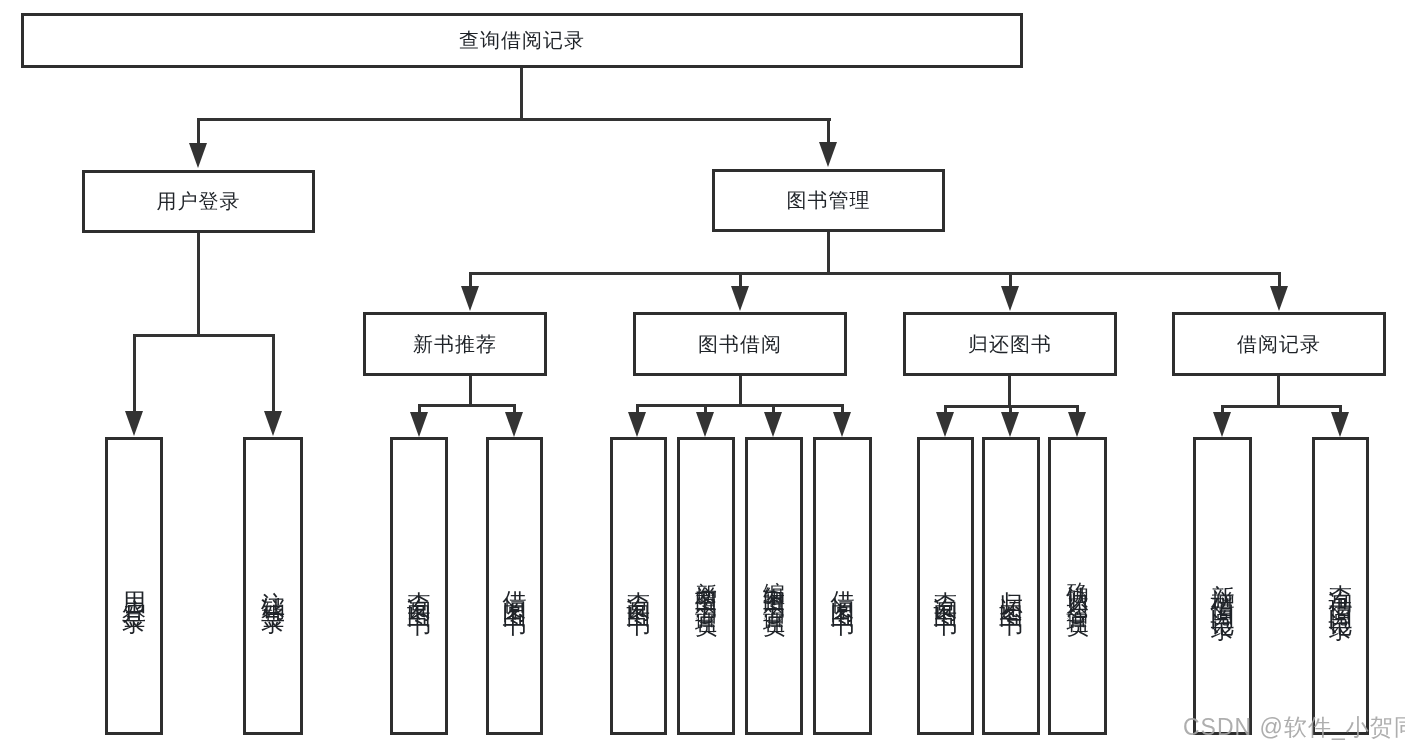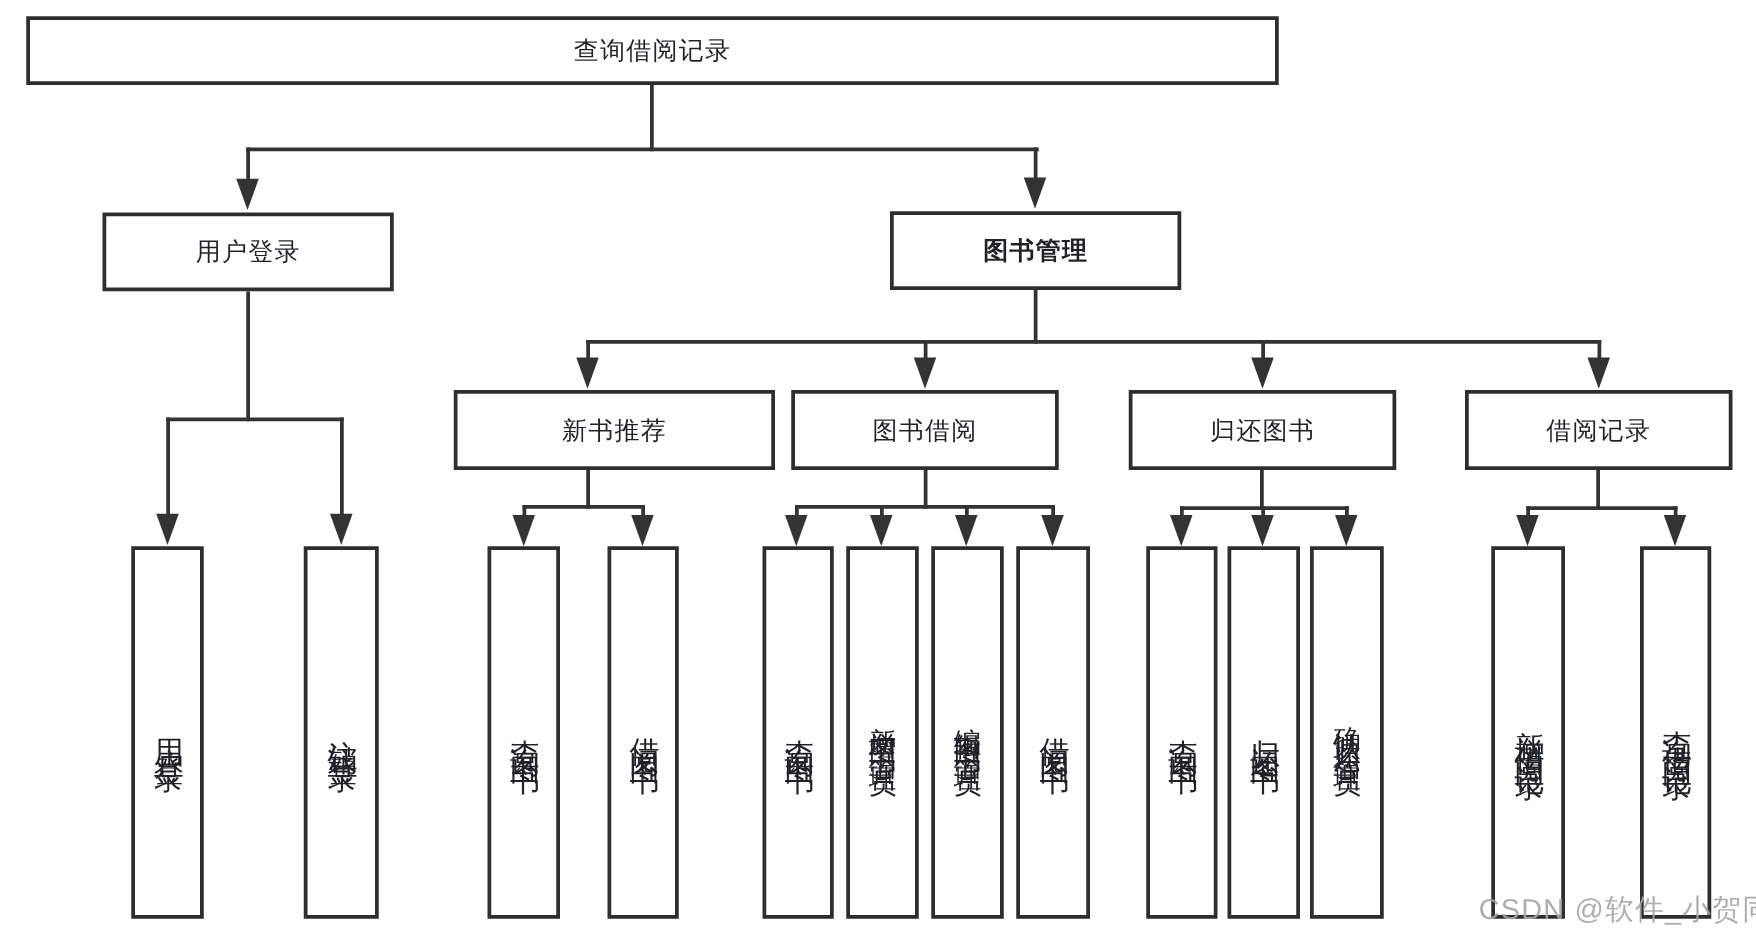--- a/index.html
+++ b/index.html
@@ -91,25 +91,25 @@
   <div class="ln" style="left:1339px;top:405px;width:3px;height:12px;"></div>
   <div class="ah" style="left:1331px;top:412px;"></div>
 
   <div class="box" style="left:21px;top:13px;width:1002px;height:55px;">
     <span>查询借阅记录</span>
   </div>
 
   <div class="box" style="left:82px;top:170px;width:233px;height:63px;">
     <span>用户登录</span>
   </div>
-  <div class="box" style="left:712px;top:169px;width:233px;height:63px;font-weight:bold;">
+  <div class="box" style="left:712px;top:169px;width:233px;height:63px;">
     <span>图书管理</span>
   </div>
 
-  <div class="box" style="left:363px;top:312px;width:257px;height:64px;font-family:Liberation Serif, serif;">
+  <div class="box" style="left:363px;top:312px;width:184px;height:64px;font-family:Liberation Serif, serif;">
     <span>新书推荐</span>
   </div>
   <div class="box" style="left:633px;top:312px;width:214px;height:64px;">
     <span>图书借阅</span>
   </div>
   <div class="box" style="left:903px;top:312px;width:214px;height:64px;">
     <span>归还图书</span>
   </div>
   <div class="box" style="left:1172px;top:312px;width:214px;height:64px;">
     <span>借阅记录</span>

